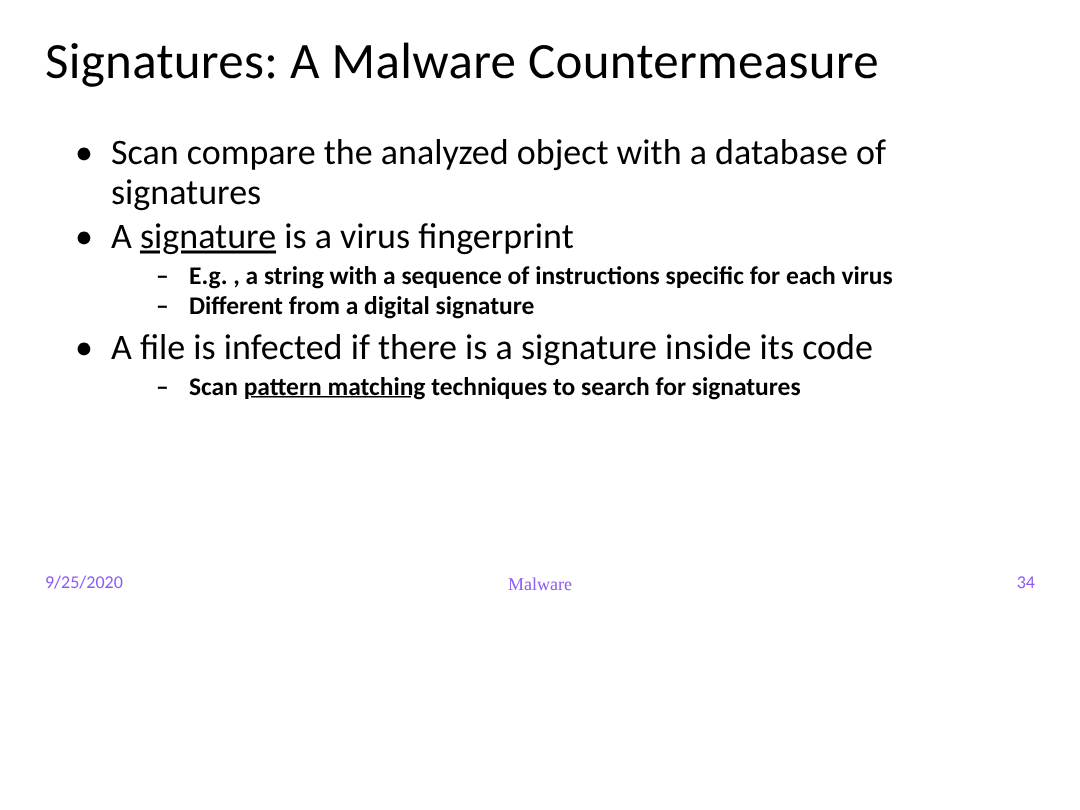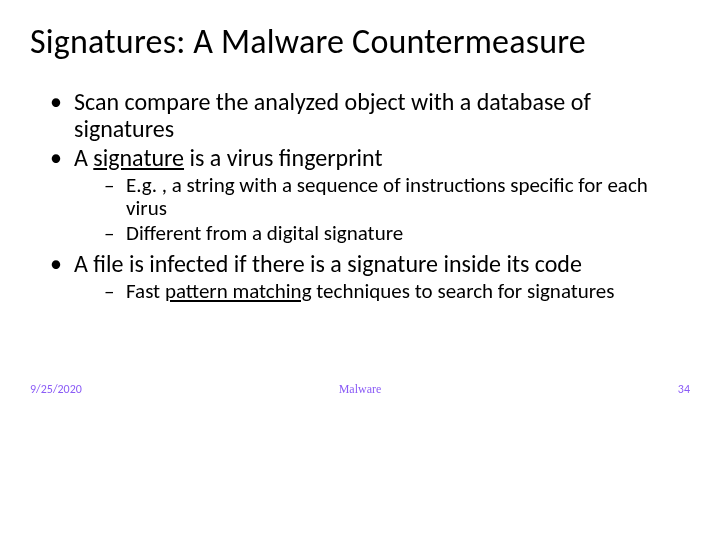--- a/index.html
+++ b/index.html
@@ -42,22 +42,23 @@
     content: "•";
     position: absolute;
     left: 0;
     top: 0;
     font-size: 24px;
   }
   ul.lvl2 {
     list-style: none;
     padding: 0;
     margin: 2px 0 6px 30px;
-    font-size: 21px;
+    font-size: 17px;
     line-height: 1.12;
+    font-weight: bold;
   }
   ul.lvl2 > li {
     position: relative;
     padding-left: 22px;
     margin-bottom: 1px;
   }
   ul.lvl2 > li::before {
     content: "–";
     position: absolute;
     left: 0;
@@ -94,21 +95,21 @@
       <span>A </span><span class="u">signature</span><span> is a virus fingerprint</span>
       <ul class="lvl2">
         <li>E.g. , a string with a sequence of instructions specific for each virus</li>
         <li>Different from a digital signature</li>
       </ul>
     </li>
     <li>
       <span>A file is infected if there is a signature inside its code</span>
       <ul class="lvl2">
         <li>
-          <span>Fast </span><span class="u">pattern matching</span><span> techniques to search for signatures</span>
+          <span>Scan </span><span class="u">pattern matching</span><span> techniques to search for signatures</span>
         </li>
       </ul>
     </li>
   </ul>
 
   <div class="footer">
     <span>9/25/2020</span>
     <span class="center">Malware</span>
     <span>34</span>
   </div>

